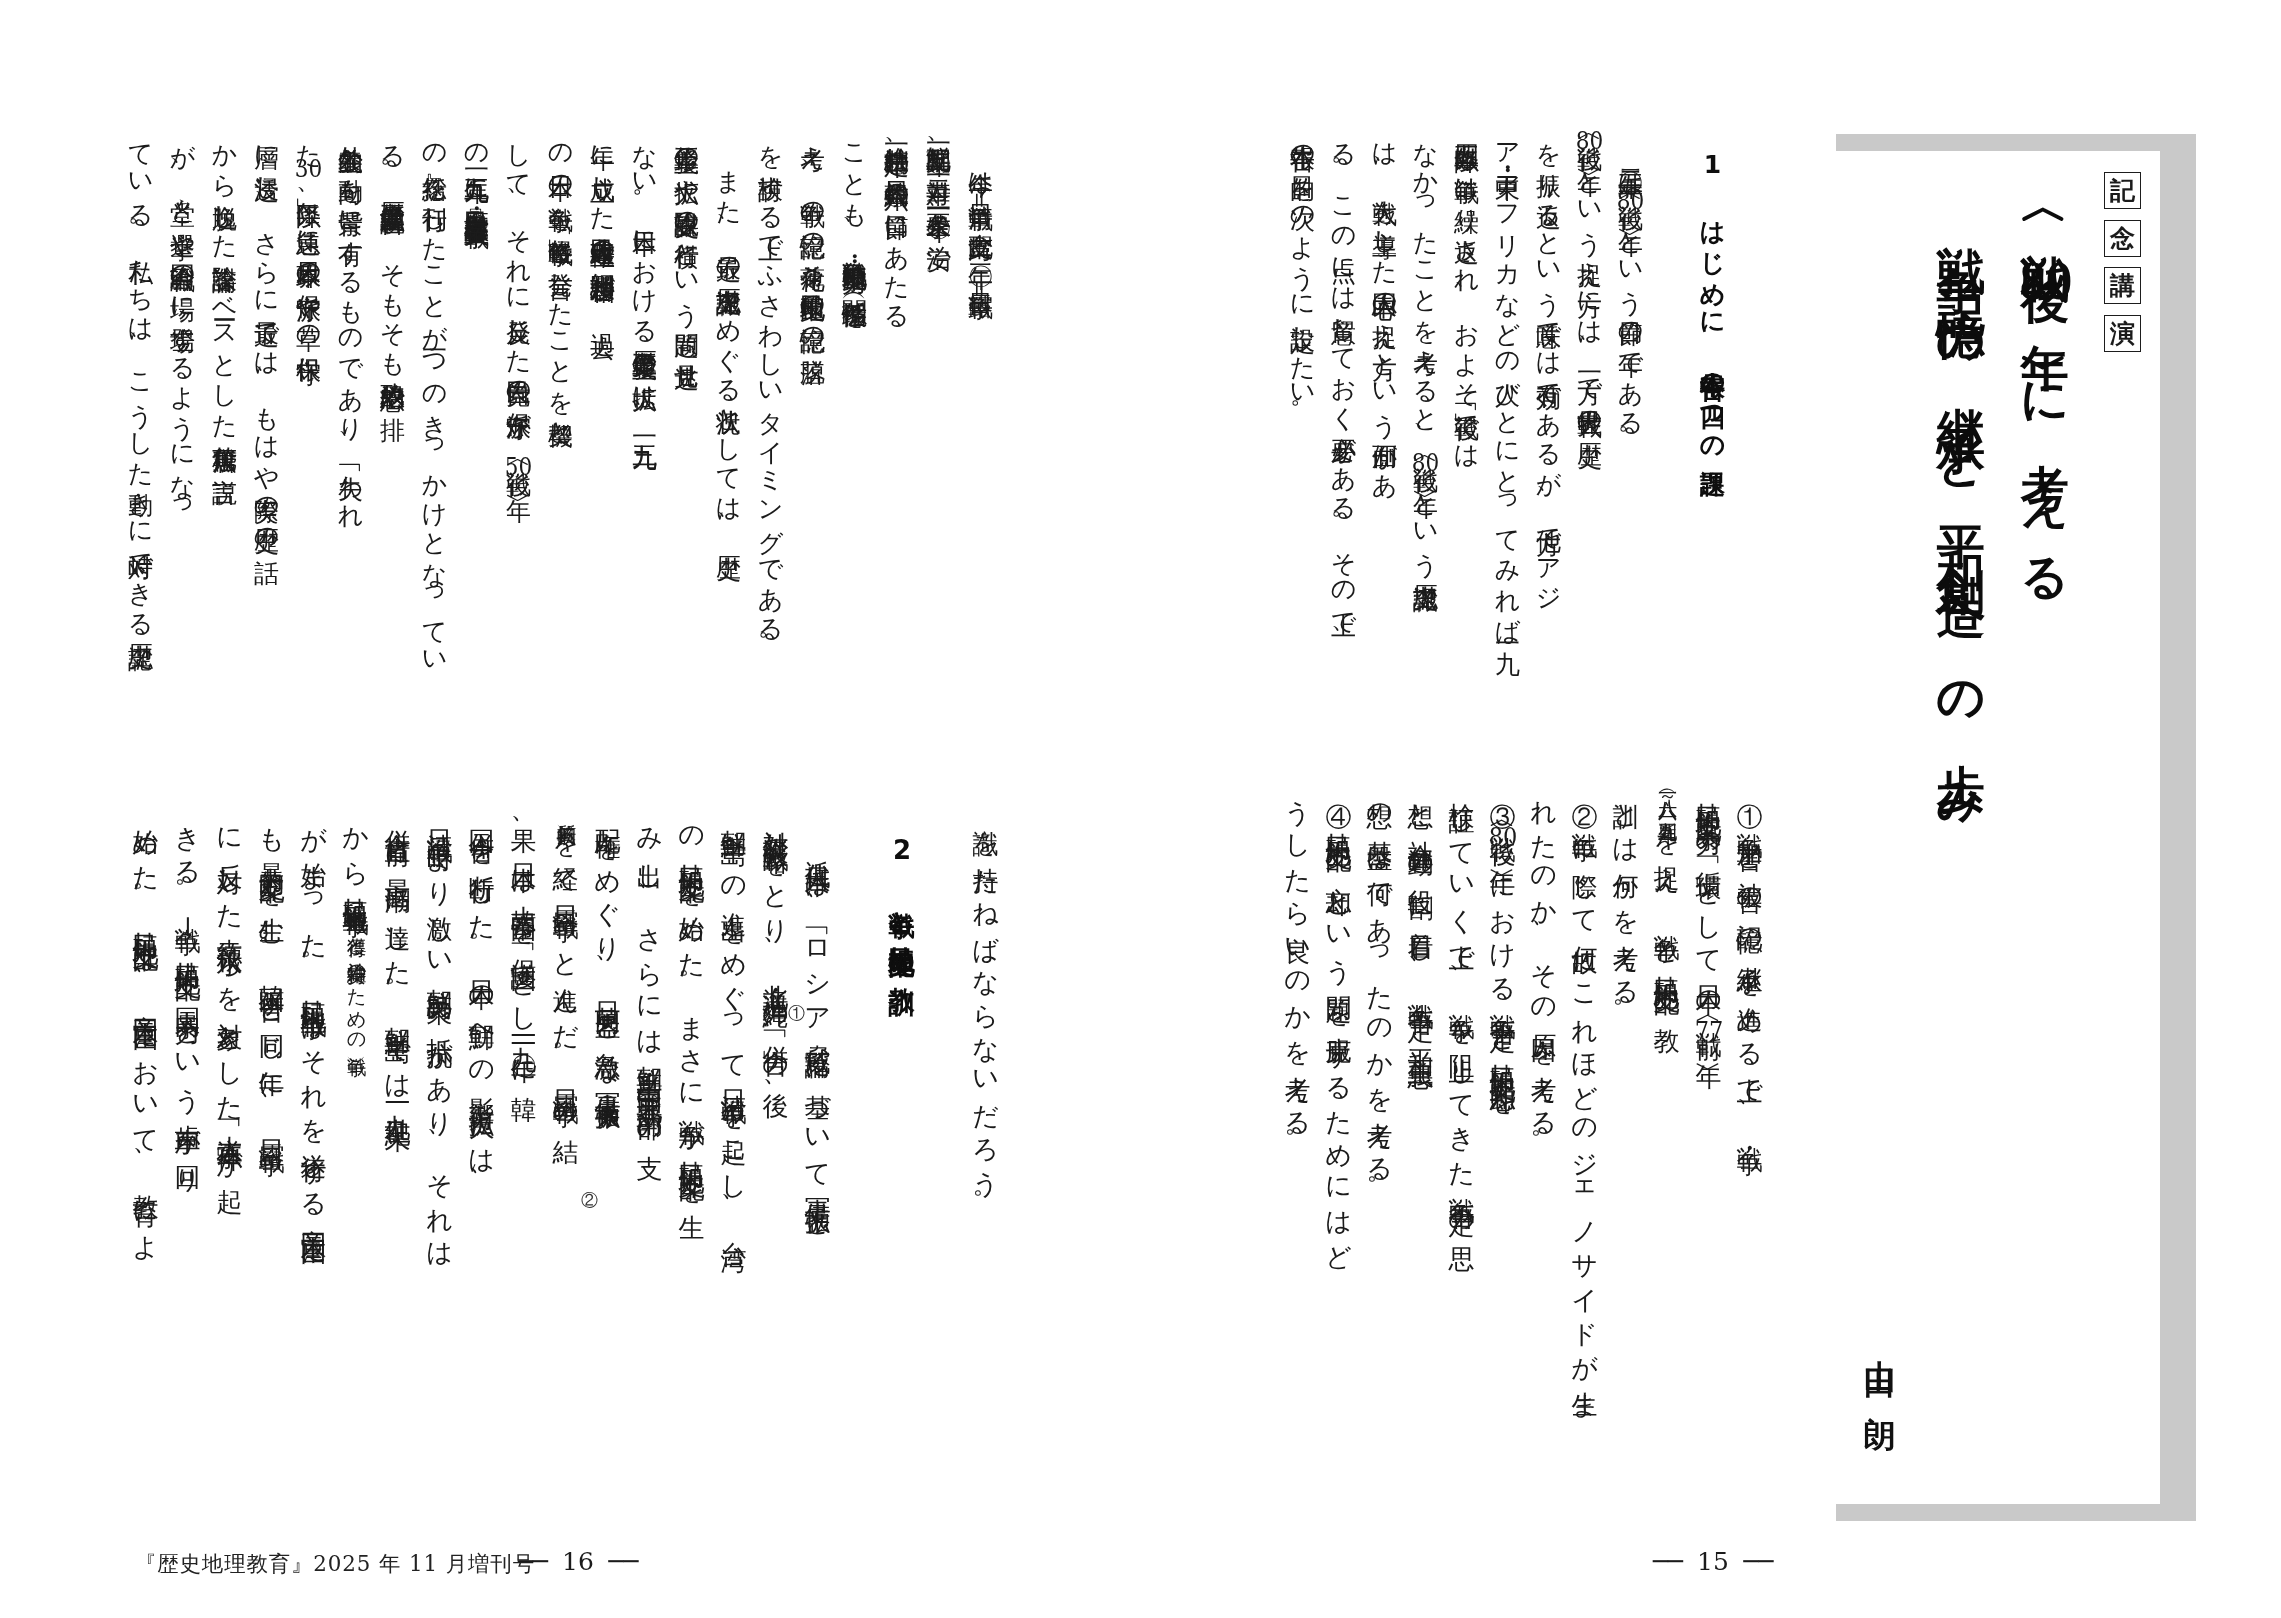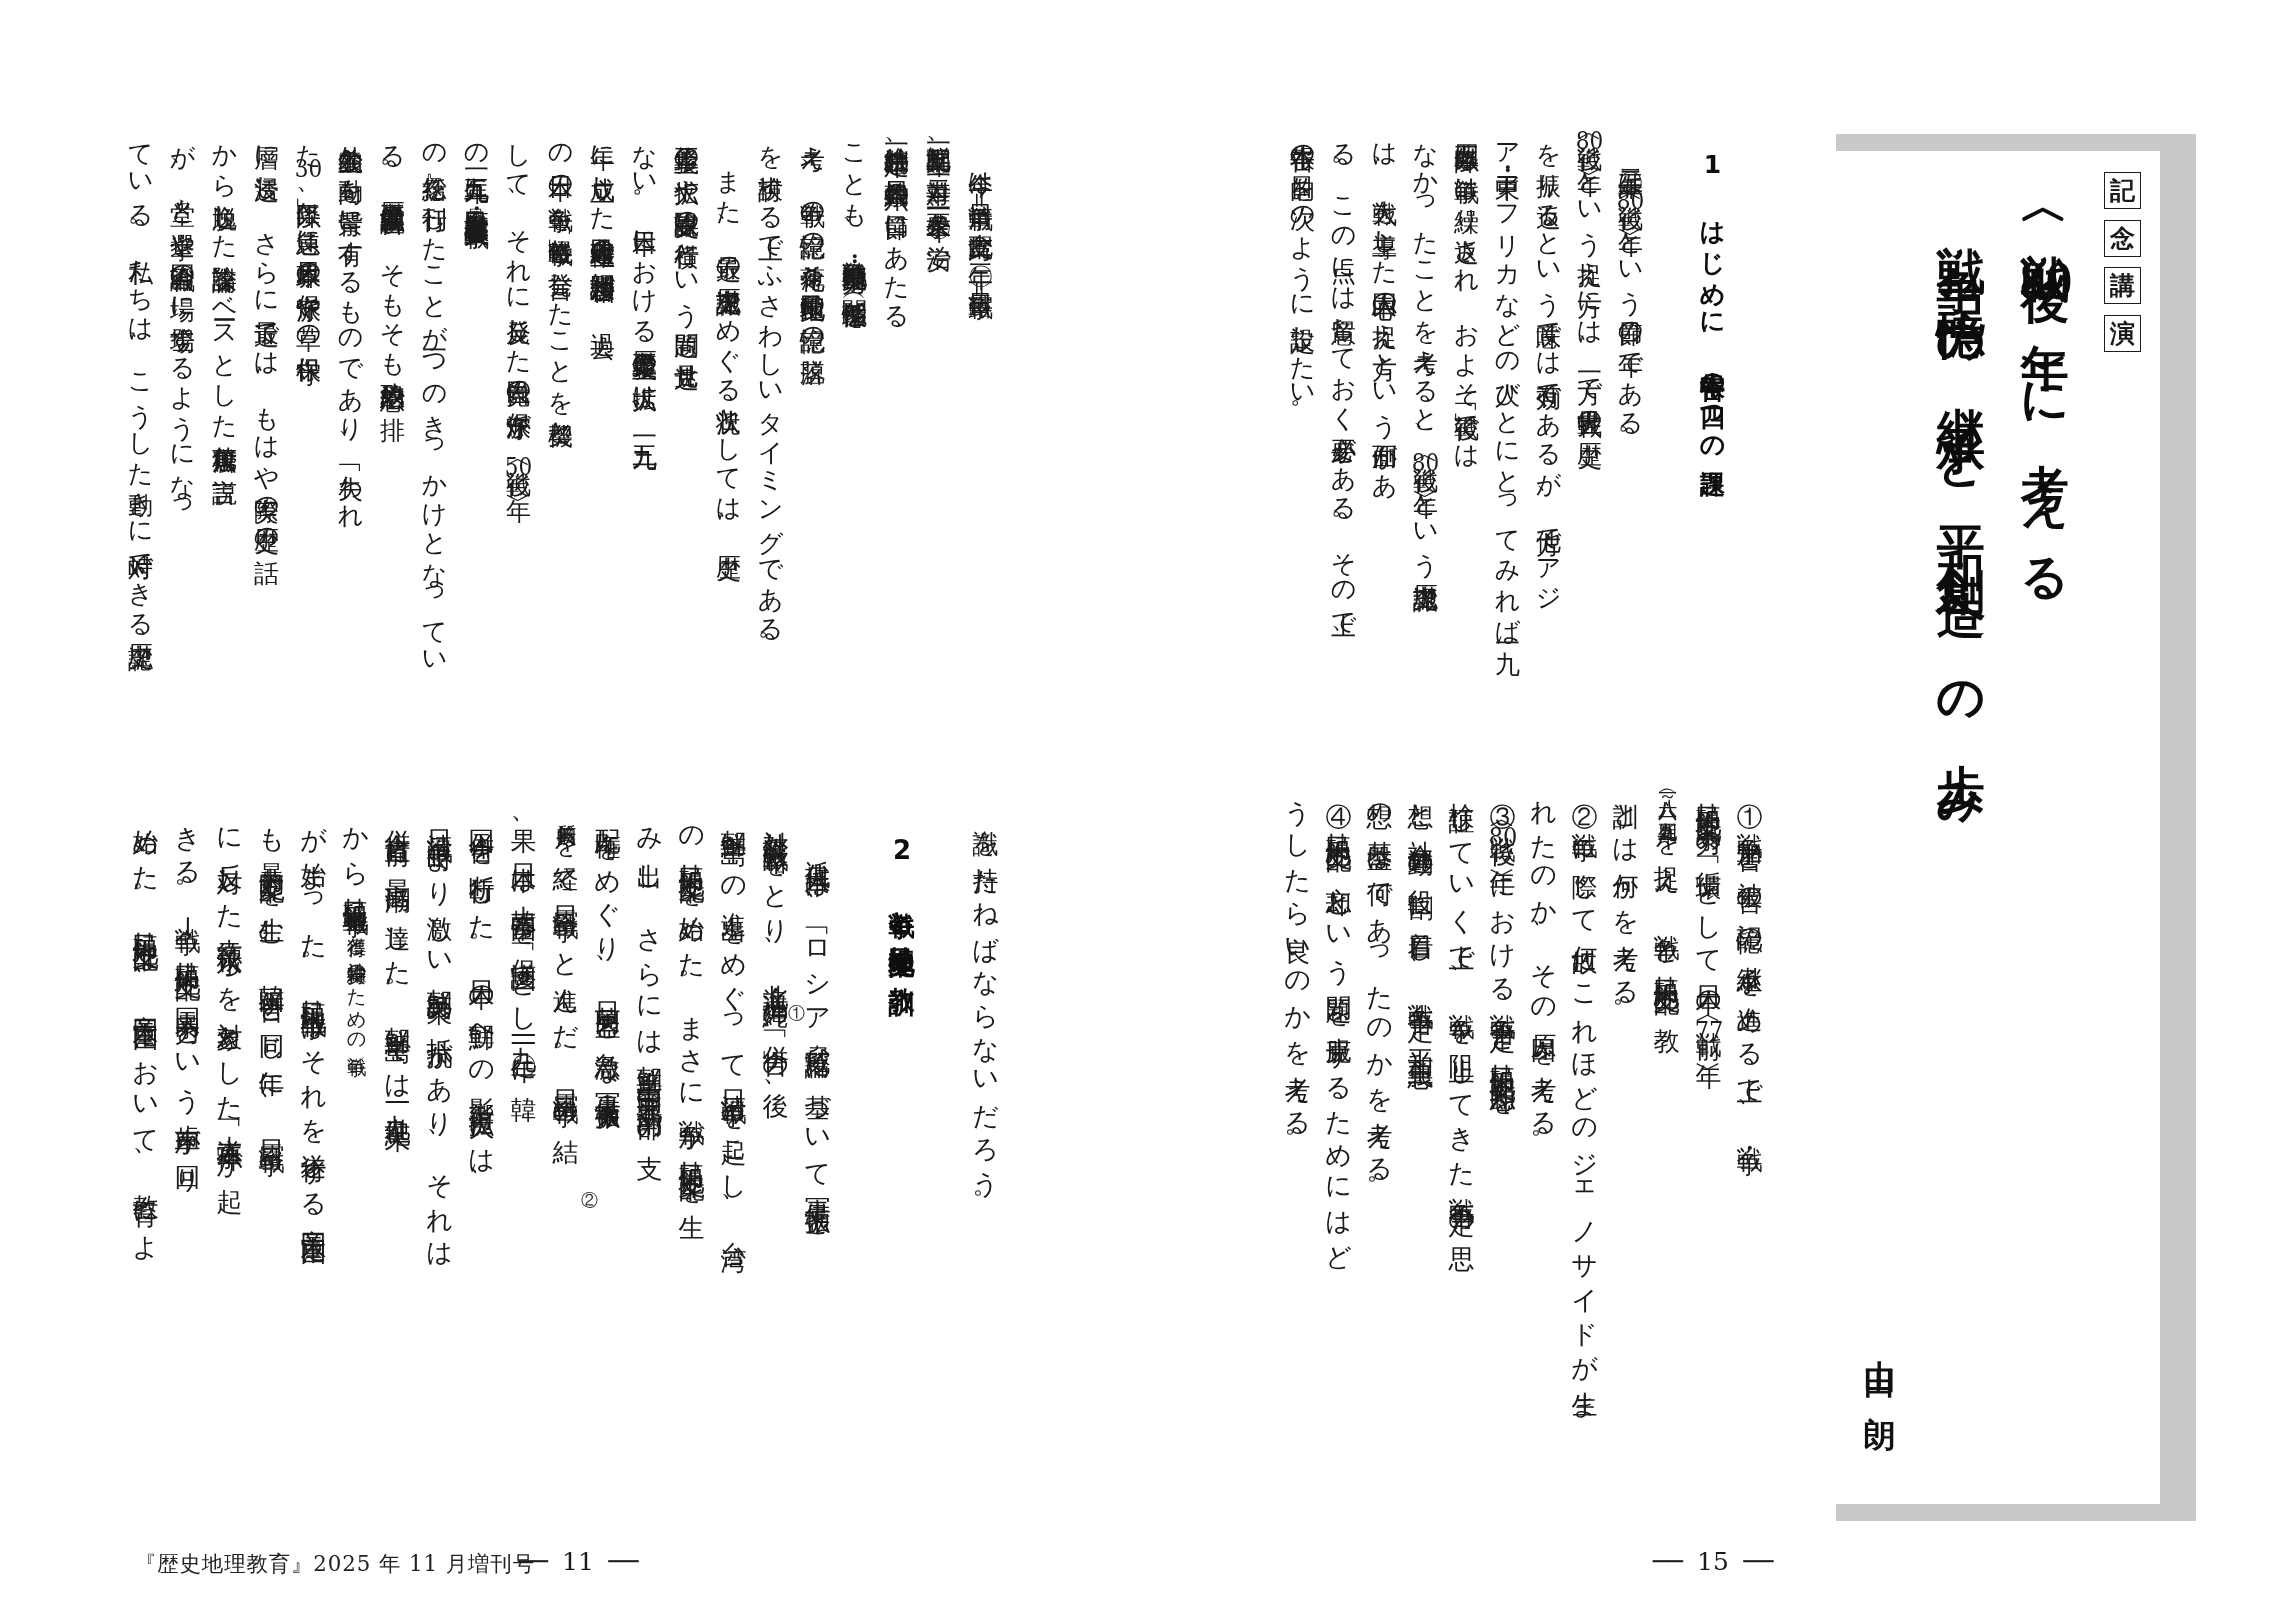--- a/index.html
+++ b/index.html
@@ -157,21 +157,21 @@
       <p class="col"><span>始めた。植民地支配は、帝国本国において、教育によ</span></p>
     </div>
 
   <span class="fn fn1">①</span>
   <span class="fn fn2">②</span>
 
   <div class="journal-footer">『歴史地理教育』2025 年 11 月増刊号</div>
 
   <div class="pagenum pn-left">
     <span>──</span>
-    <span>11</span>
+    <span>16</span>
     <span>──</span>
   </div>
 
   <div class="pagenum pn-right">
     <span>──</span>
     <span>15</span>
     <span>──</span>
   </div>
 
 </div>

